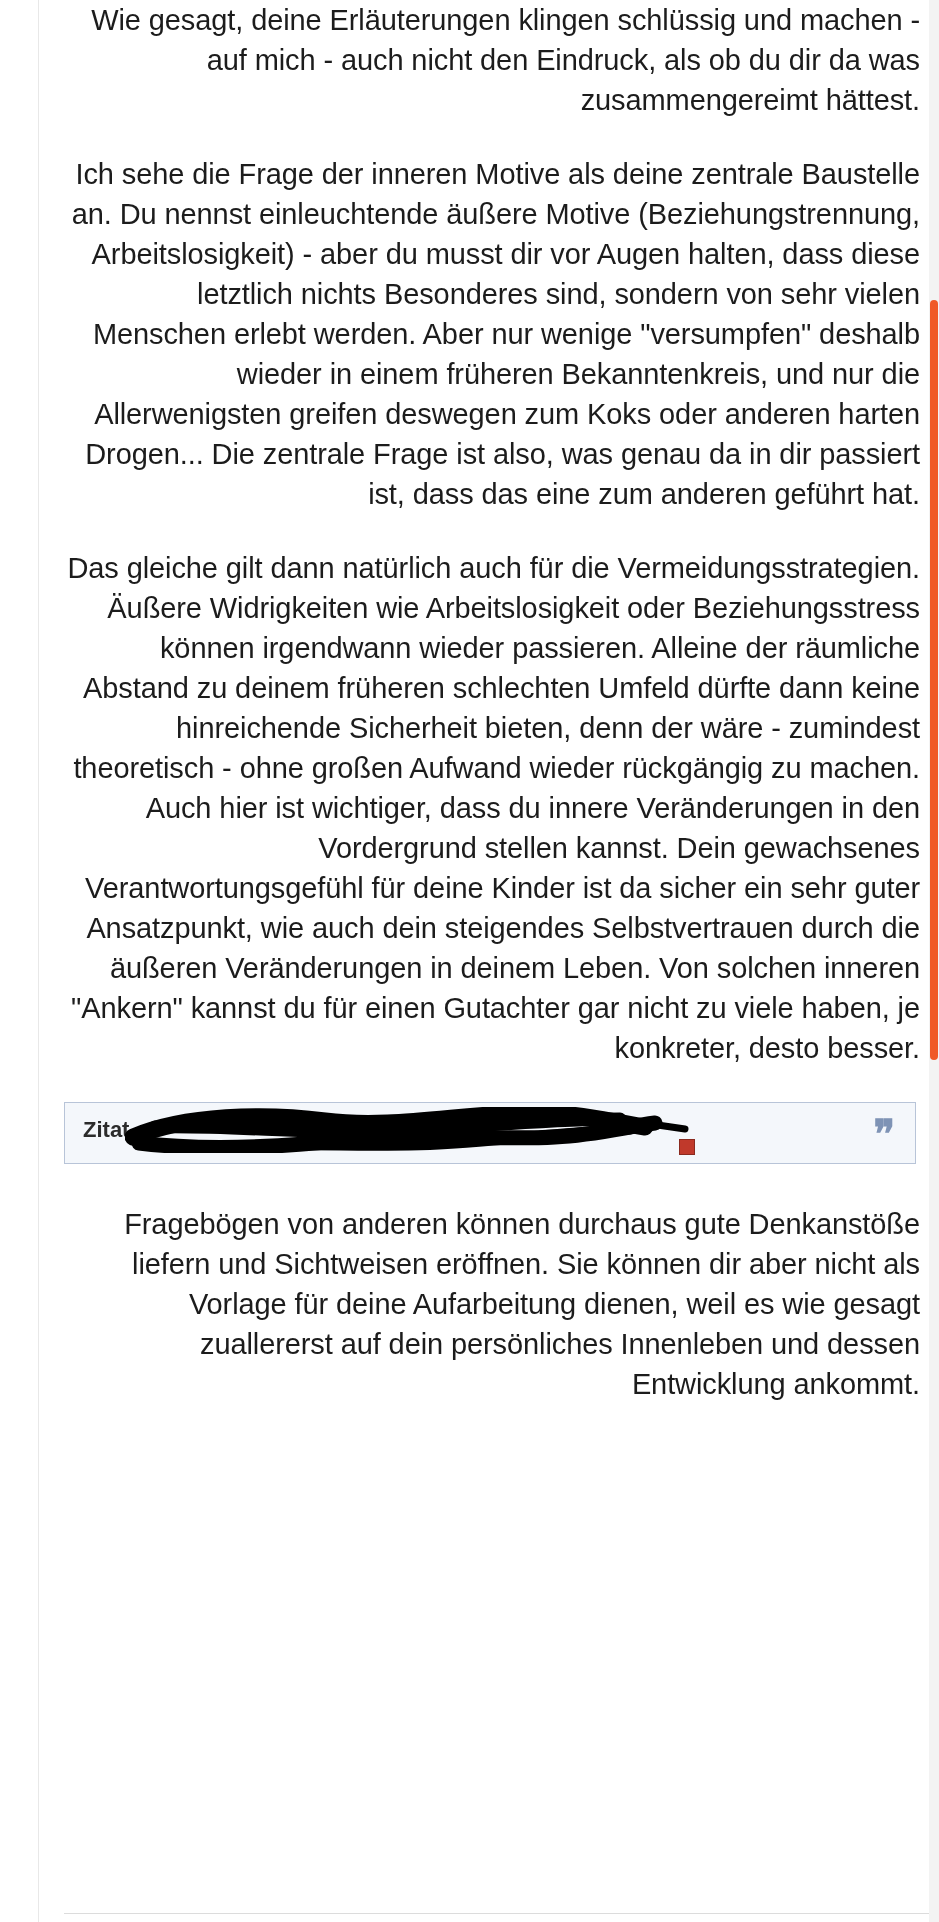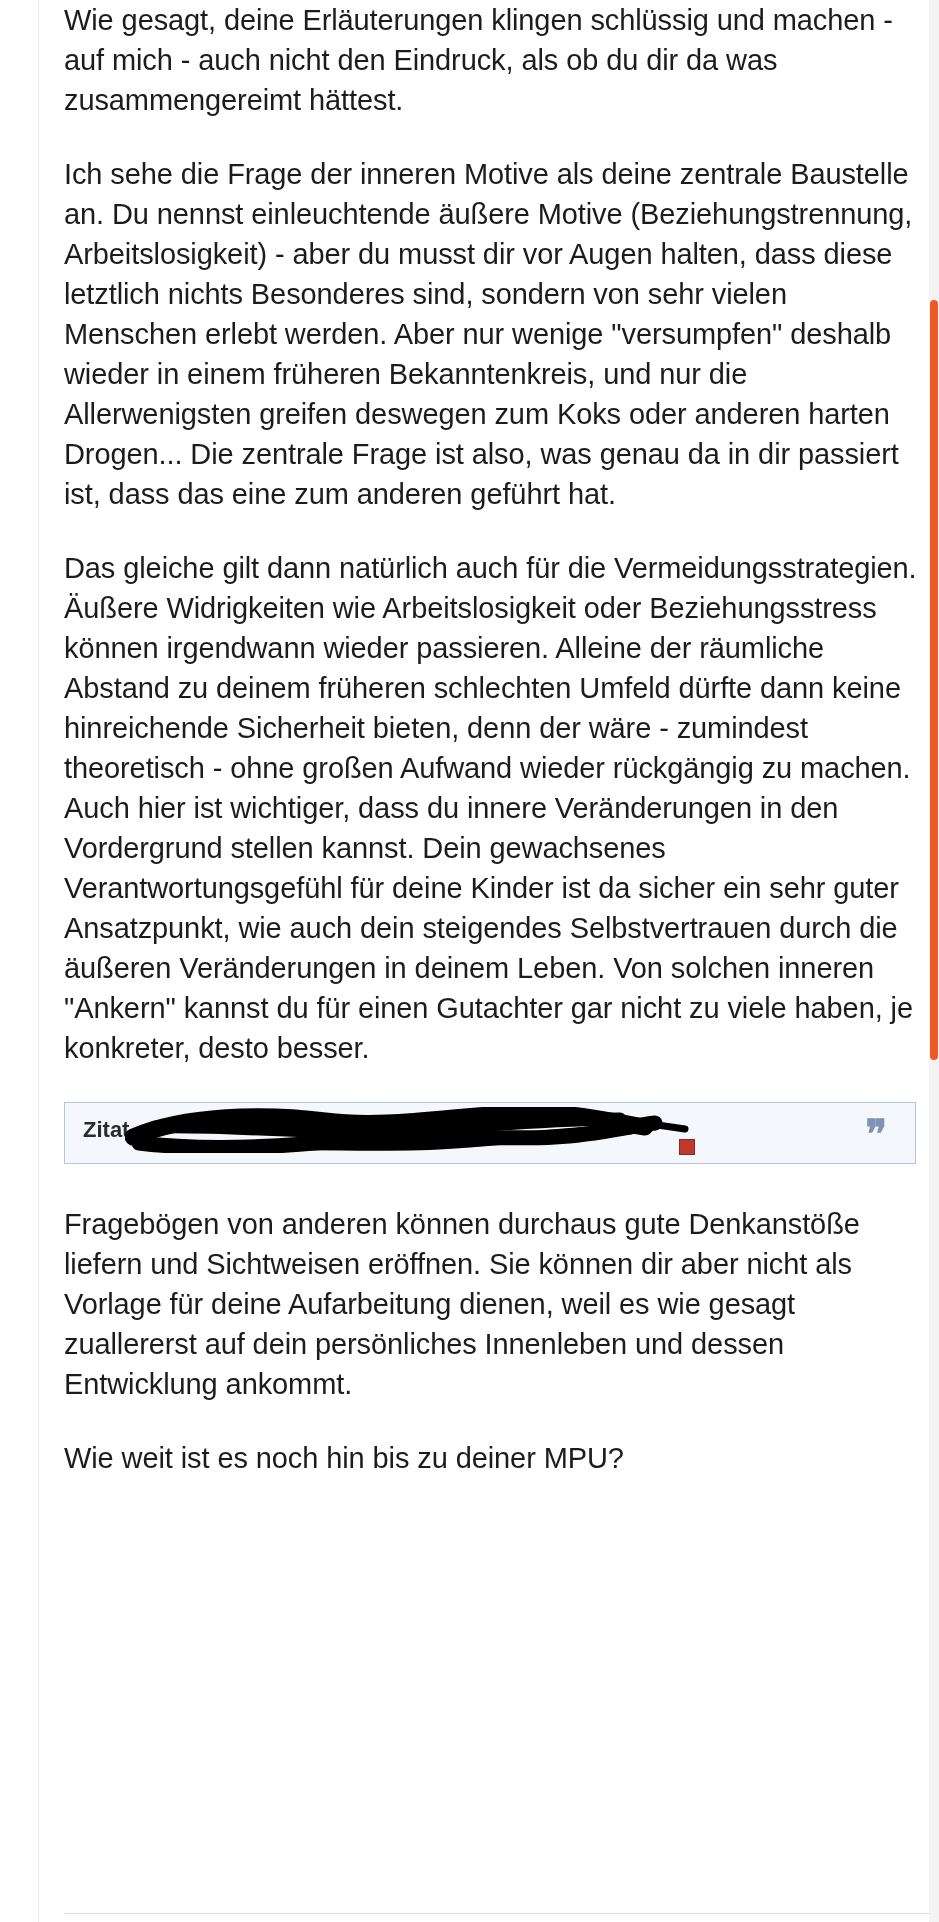--- a/index.html
+++ b/index.html
@@ -11,20 +11,21 @@
     width: 939px;
     height: 1922px;
     position: relative;
     font-family: "Liberation Sans", sans-serif;
     overflow: hidden;
   }
   .page {
     position: absolute;
     inset: 0;
     background: #ffffff;
+    text-align: right;
   }
   
   .gutter-left {
     position: absolute;
     left: 0;
     top: 0;
     width: 38px;
     height: 100%;
     background: #ffffff;
     border-right: 1px solid #e8e8e8;
@@ -65,21 +66,21 @@
     margin-top: 0;
     padding-top: 0;
   }
 
   
   .quote-box {
     position: relative;
     border: 1px solid #b8c4d8;
     background: #f4f7fb;
     margin: 14px 0 40px 0;
-    padding: 10px 22px 16px 14px;
+    padding: 10px 14px 16px 14px;
     box-sizing: border-box;
     width: 852px;
   }
   .quote-header {
     position: relative;
     height: 34px;
   }
   .quote-label {
     font-size: 22px;
     font-weight: bold;
@@ -160,21 +161,20 @@
               <path d="M505 14 L560 22" stroke-width="7"></path>
             </g>
           </svg>
         </div>
         <div class="flag-icon"></div>
       </div>
     </div>
 
     <p class="para">Fragebögen von anderen können durchaus gute Denkanstöße liefern und Sichtweisen eröffnen. Sie können dir aber nicht als Vorlage für deine Aufarbeitung dienen, weil es wie gesagt zuallererst auf dein persönliches Innenleben und dessen Entwicklung ankommt.</p>
 
-    <p class="para">Wie weit ist es noch hin bis zu deiner MPU?</p>
 
   </div>
 
   <div class="bottom-line"></div>
 
   <div class="scrollbar-track">
     <div class="scrollbar-thumb"></div>
   </div>
 
 </div>

